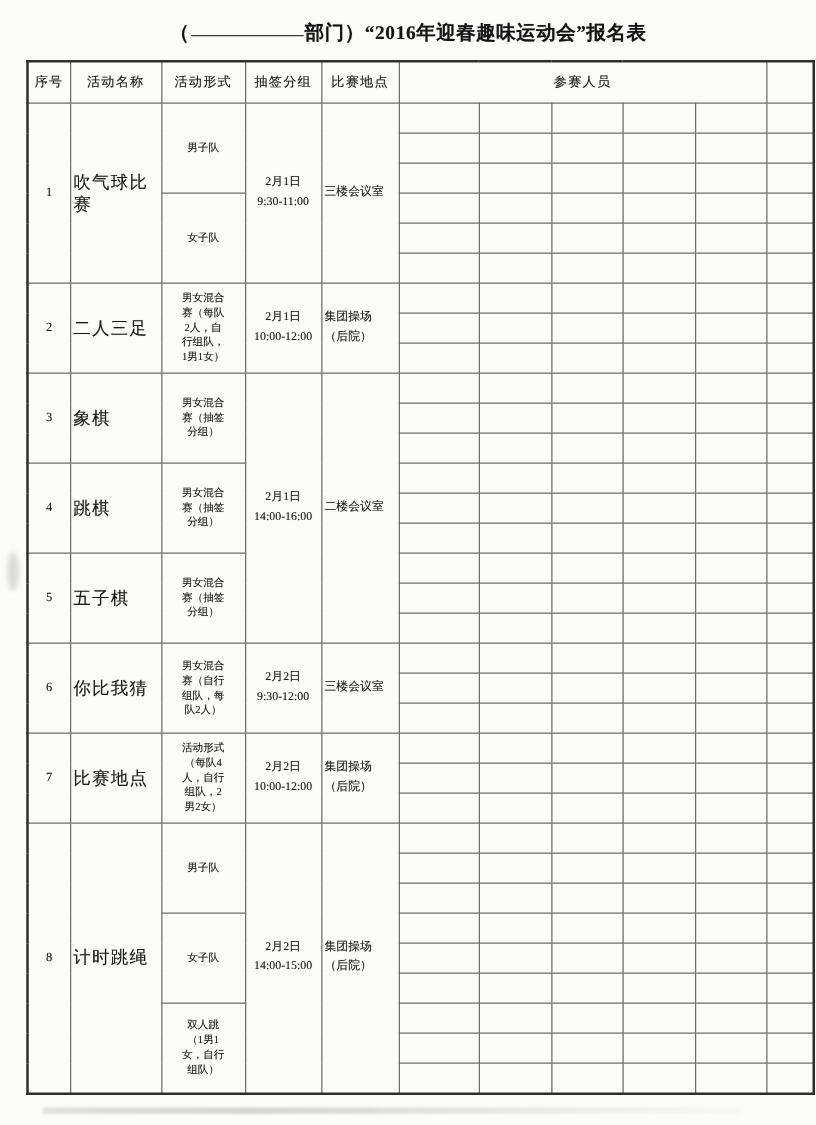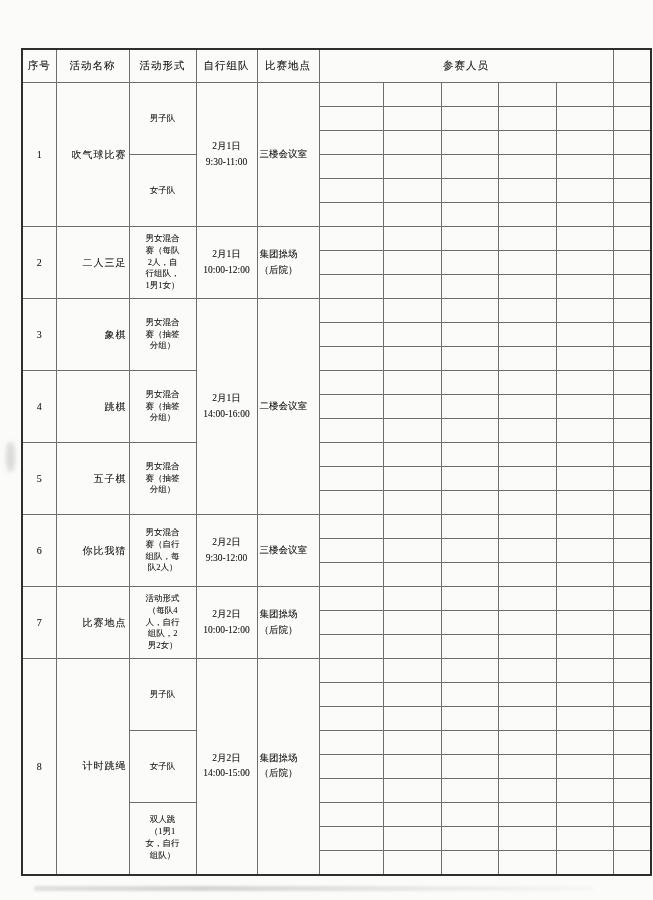--- a/index.html
+++ b/index.html
@@ -34,61 +34,62 @@
     padding:0;overflow:hidden;
     text-shadow:0 0 0.6px rgba(30,30,30,.4);
   }
   th{
     height:32px;font-weight:normal;font-size:10.5px;
     letter-spacing:1px;color:#1b1b1b;margin-top:12px;
   }
   tr.r{height:24px;}
   tr.major > td{border-top:1.8px solid #343434;}
   td.no{font-size:10px;text-align:center;}
-  td.name{font-size:10px;text-align:right;letter-spacing:1px;padding:0 2px;}
+  td.name{font-size:14px;text-align:left;letter-spacing:1px;padding:0 2px;}
   td.form-cell{font-size:8.5px;text-align:center;line-height:1.4;padding:1px 14px;}
   td.time{font-size:9.5px;text-align:center;white-space:pre-line;line-height:1.6;}
   td.venue{font-size:9.5px;white-space:pre-line;line-height:1.6;padding:0 2px;}
   td.pc{background:transparent;}
   .smudge{
     position:absolute;left:34px;top:886px;width:560px;height:5px;
     background:linear-gradient(to right, rgba(158,158,155,.28), rgba(158,158,155,.42) 30%, rgba(158,158,155,.18) 70%, rgba(158,158,155,.04));
     filter:blur(1px);border-radius:3px;
   }
   .speckle{
     position:absolute;left:6px;top:442px;width:9px;height:30px;
     background:rgba(150,150,147,.32);filter:blur(2px);border-radius:45%;
   }
 </style>
 </head>
 <body>
 
 <div class="page">
 
+  <div class="title"><span>（</span><span class="blank"></span><span>部门）</span><span>“2016年迎春趣味运动会”</span><span>报名表</span></div>
 
   <table class="form">
     <colgroup>
       <col style="width:34px">
         <col style="width:73px">
         <col style="width:67px">
         <col style="width:61px">
         <col style="width:62px">
       <col style="width:64px">
         <col style="width:58px">
         <col style="width:57px">
         <col style="width:58px">
         <col style="width:57px">
         <col style="width:38px">
     </colgroup>
     <thead>
       <tr>
         <th>序号</th>
         <th>活动名称</th>
         <th>活动形式</th>
-        <th>自行组队</th>
+        <th>抽签分组</th>
         <th>比赛地点</th>
         <th colspan="5">参赛人员</th>
         <th></th>
       </tr>
     </thead>
     <tbody>
 
       <tr class="r major">
         <td class="no" rowspan="6">1</td>
         <td class="name" rowspan="6">吹气球比赛</td>

